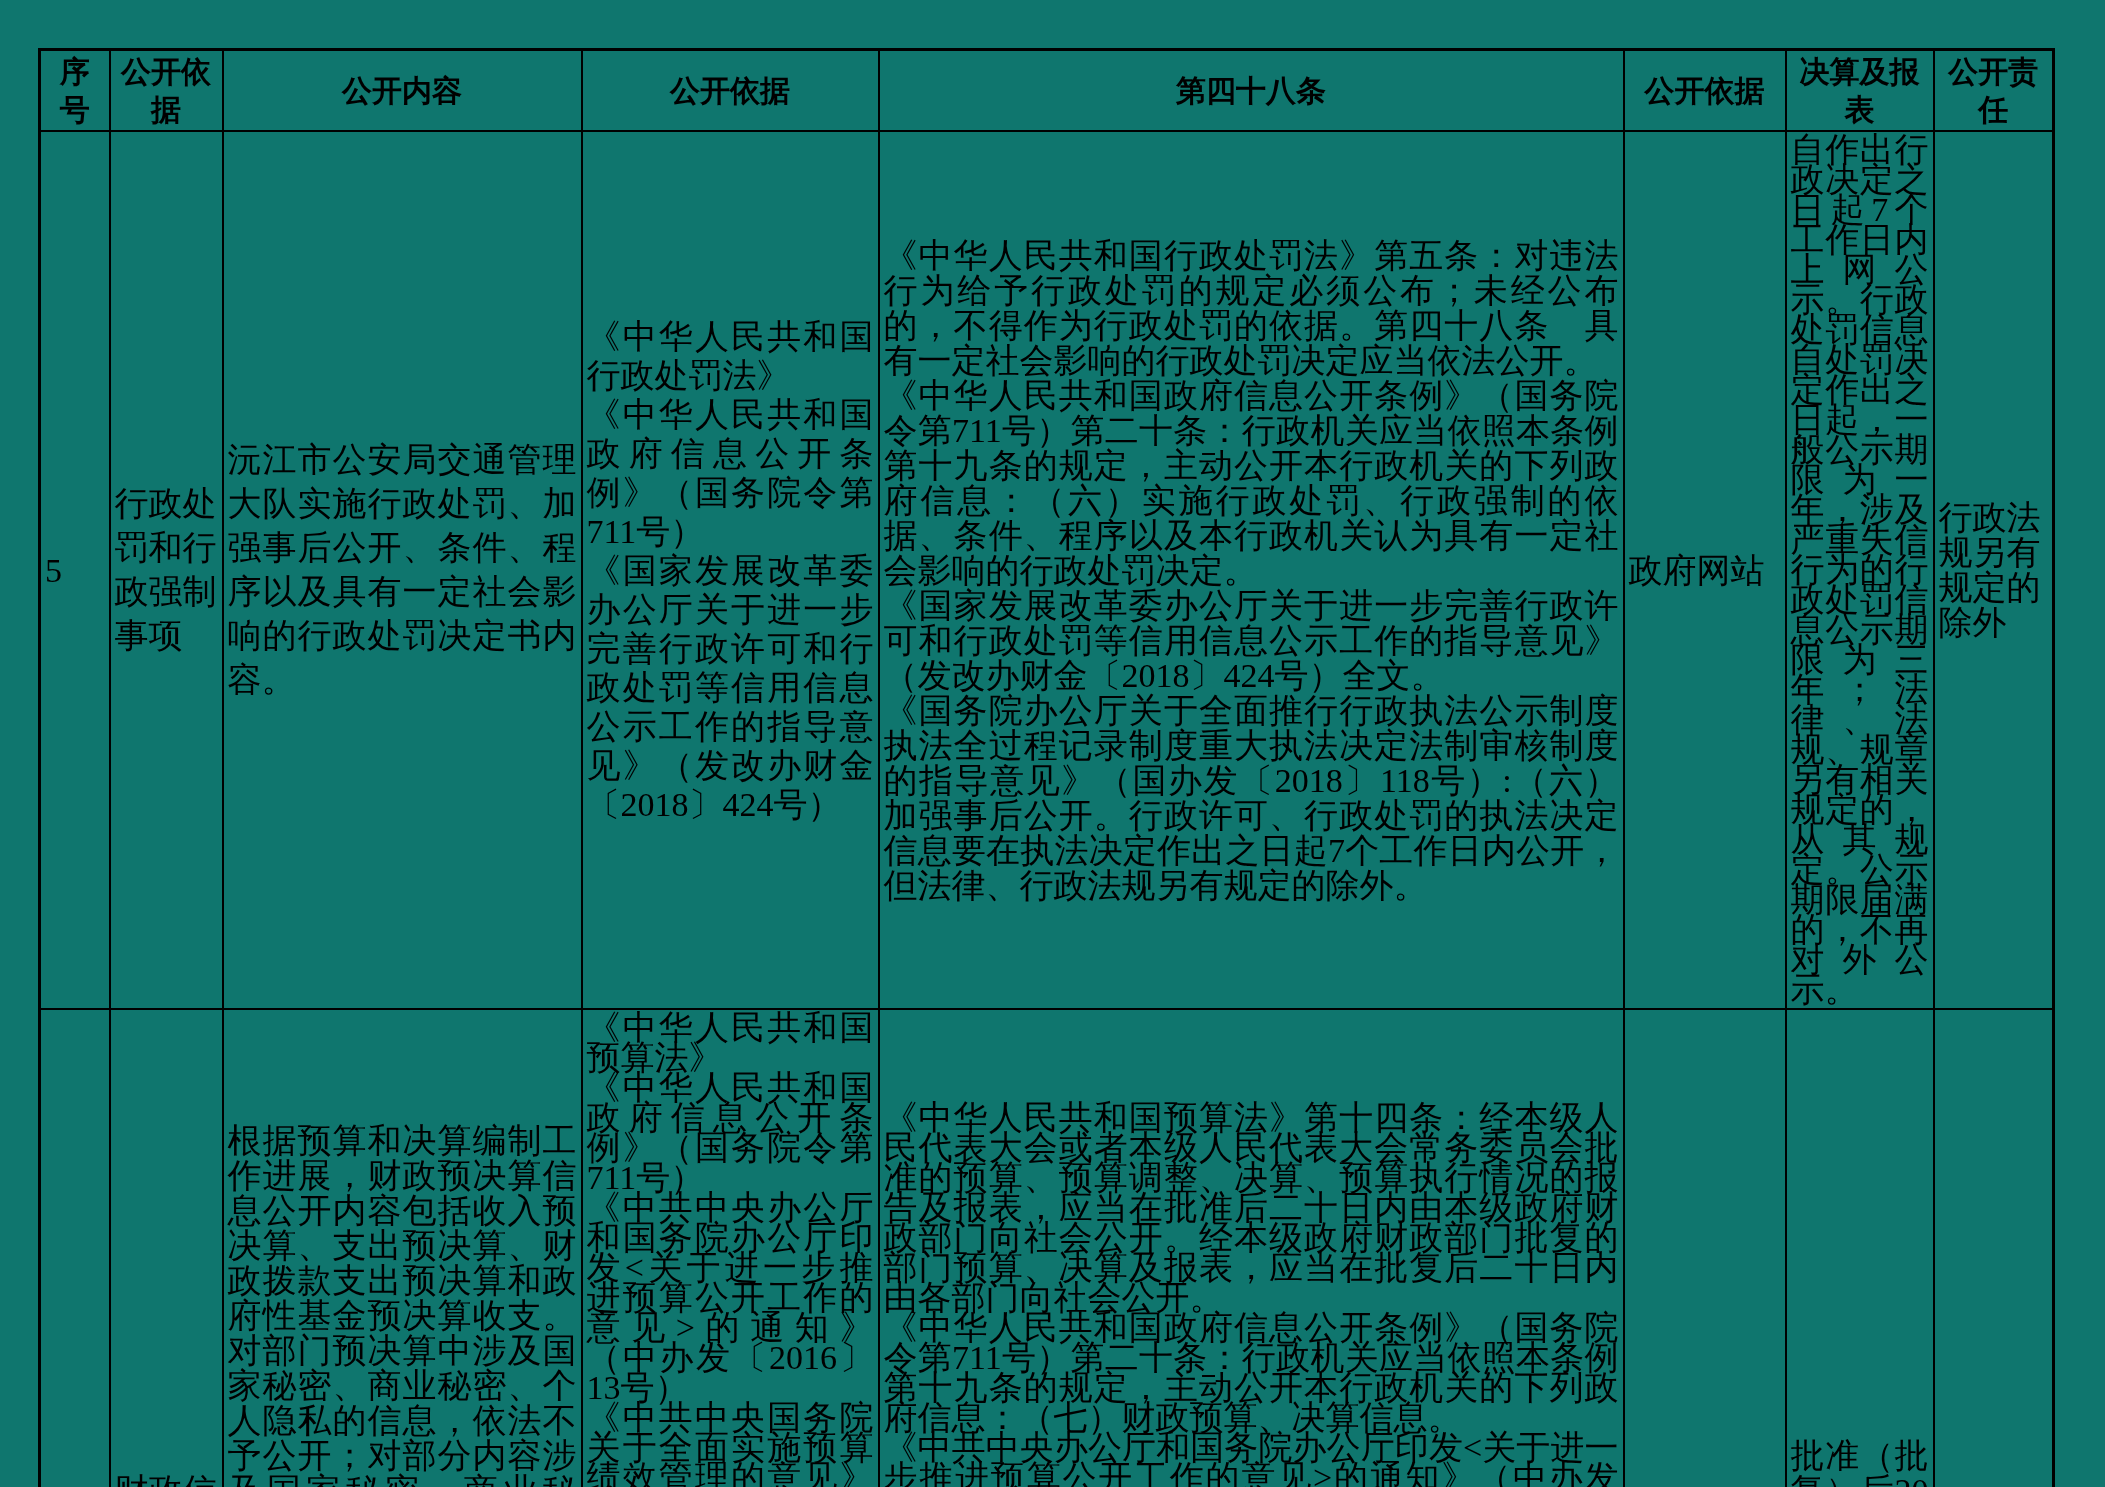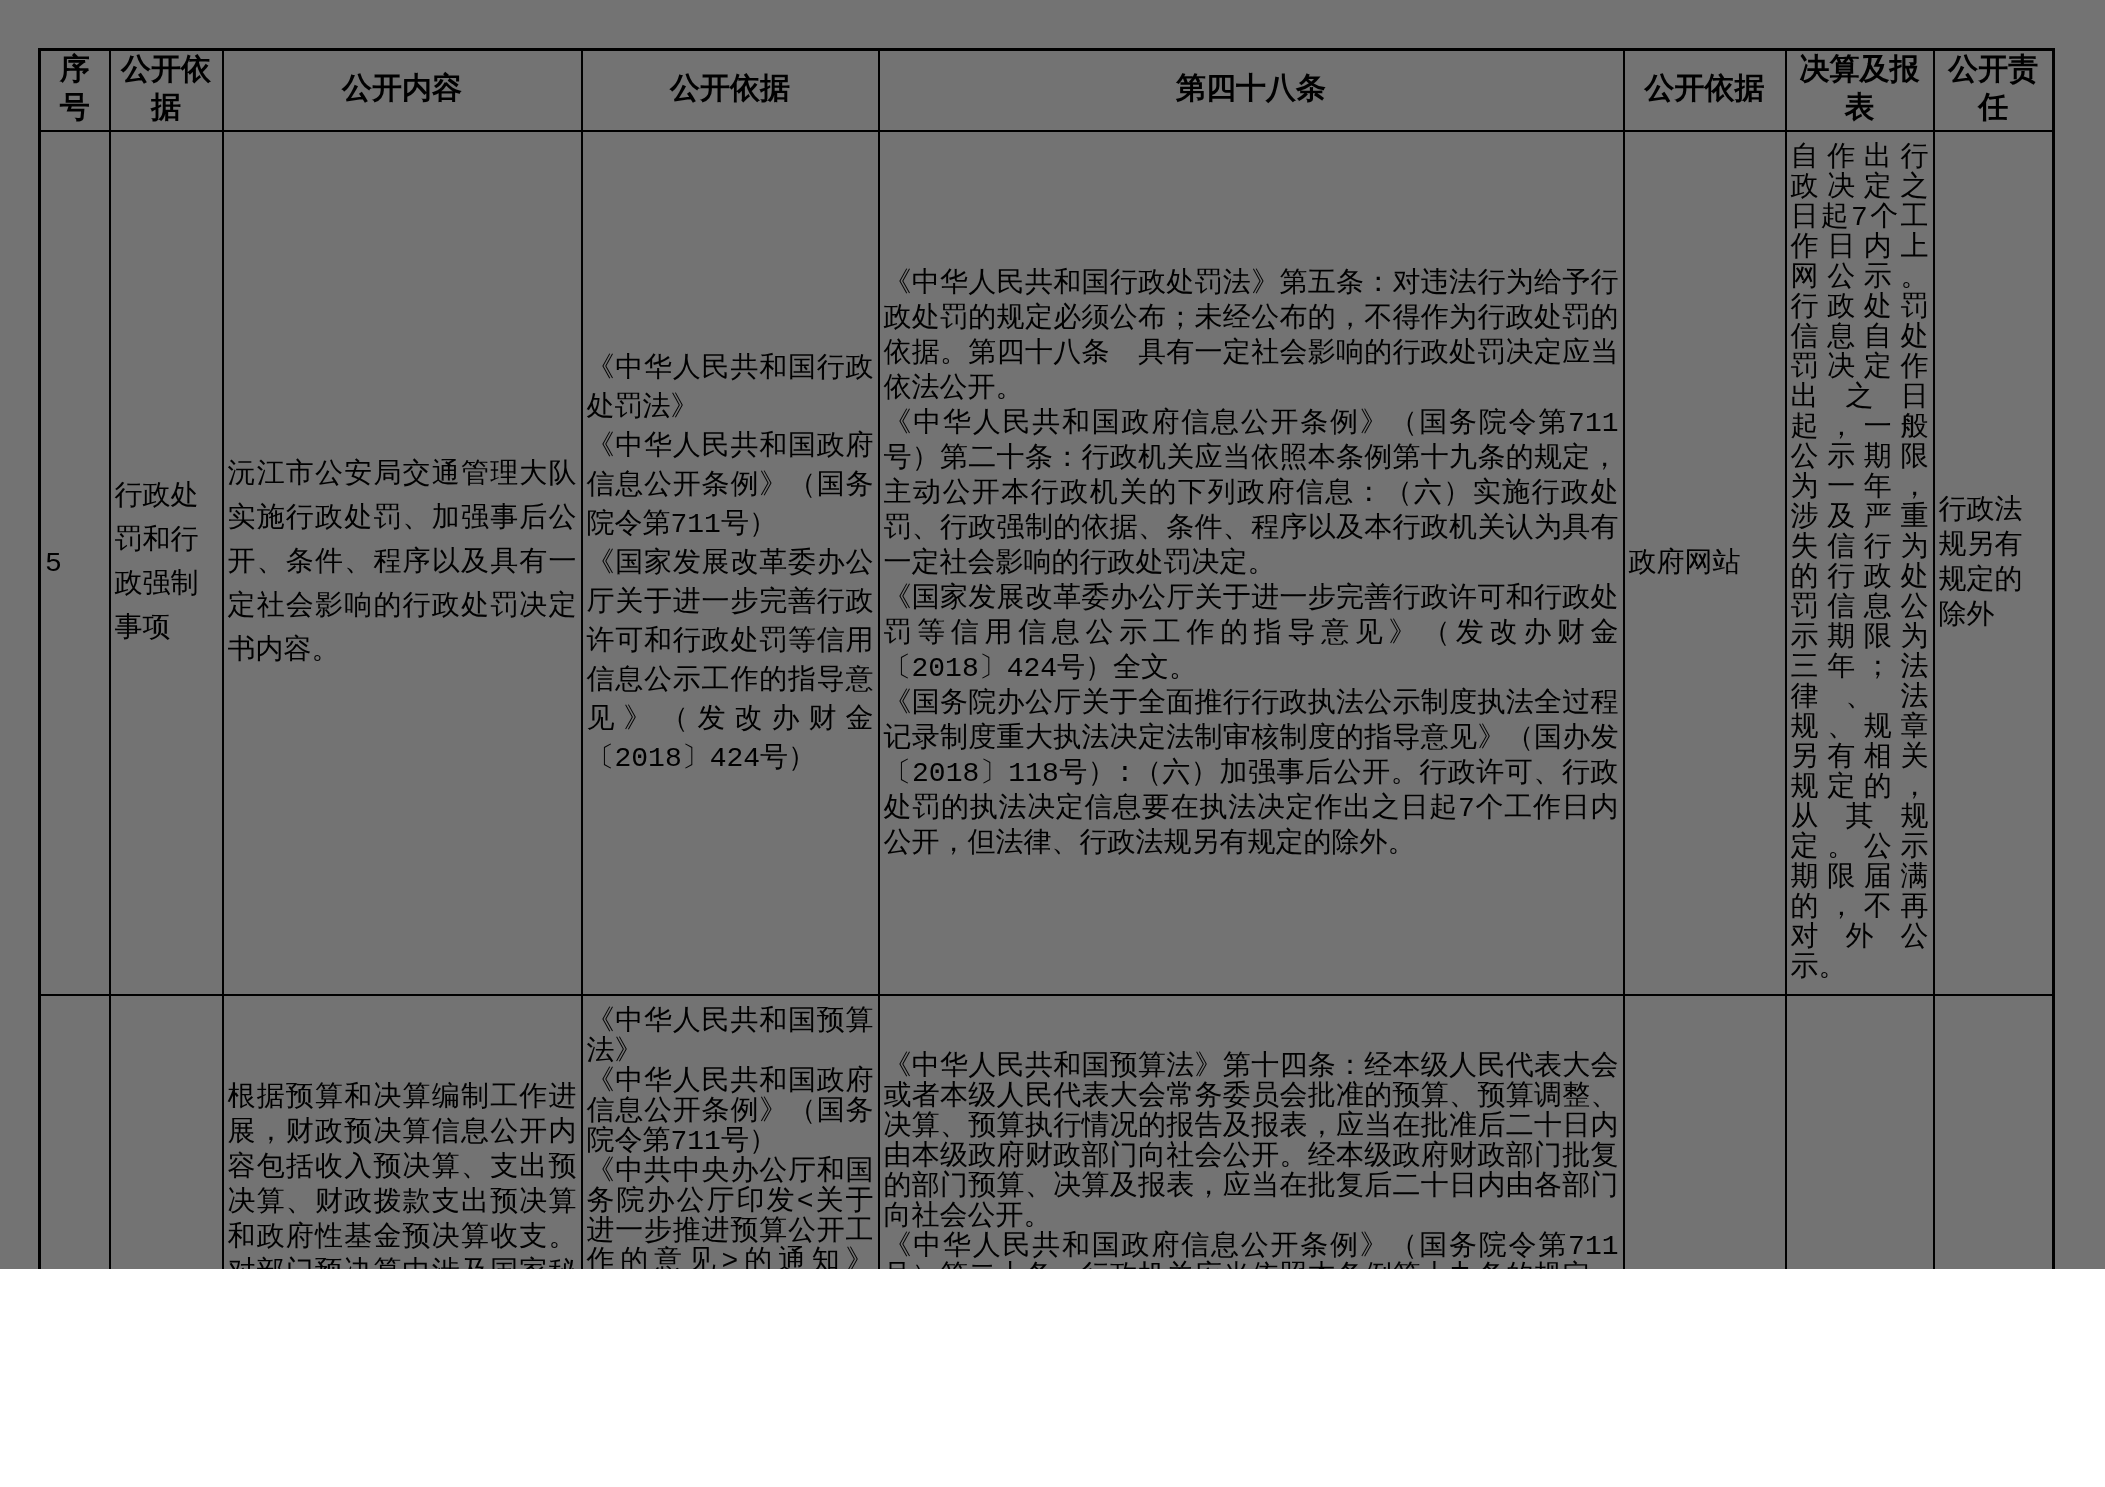--- a/index.html
+++ b/index.html
@@ -3,23 +3,23 @@
 <meta charset="utf-8">
 <style>
   html, body {
     margin: 0;
     padding: 0;
     background: #ffffff;
   }
   .page {
     position: relative;
     width: 2105px;
-    height: 1269px;
-    background: #737373;
-    font-family: Liberation Mono, monospace;
+    height: 1487px;
+    background: #0f766e;
+    font-family: Liberation Serif, serif;
     color: #000000;
   }
   table.gov-table {
     position: absolute;
     left: 38px;
     top: 48px;
     border-collapse: collapse;
     table-layout: fixed;
     width: 2014px;
     border: 3px solid #000000;
@@ -33,23 +33,23 @@
   th.hdr {
     font-size: 30px;
     font-weight: bold;
     text-align: center;
     vertical-align: middle;
     line-height: 1.25;
     padding: 2px 4px;
     height: 66px;
   }
   td {
-    font-size: 28px;
+    font-size: 34px;
     vertical-align: middle;
-    padding: 11px 4px;
+    padding: 3px 4px;
   }
   tr.row-5 td { height: 605px; }
   tr.row-6 td { height: 663px; }
   .center { }
   .just   { text-align: justify; }
   .multi  { white-space: pre-line; margin-top: 48px; }
   .lh44 { line-height: 44px; }
   .lh39 { line-height: 39px; }
   .lh35 { line-height: 35px; }
   .lh30 { line-height: 30px; }

